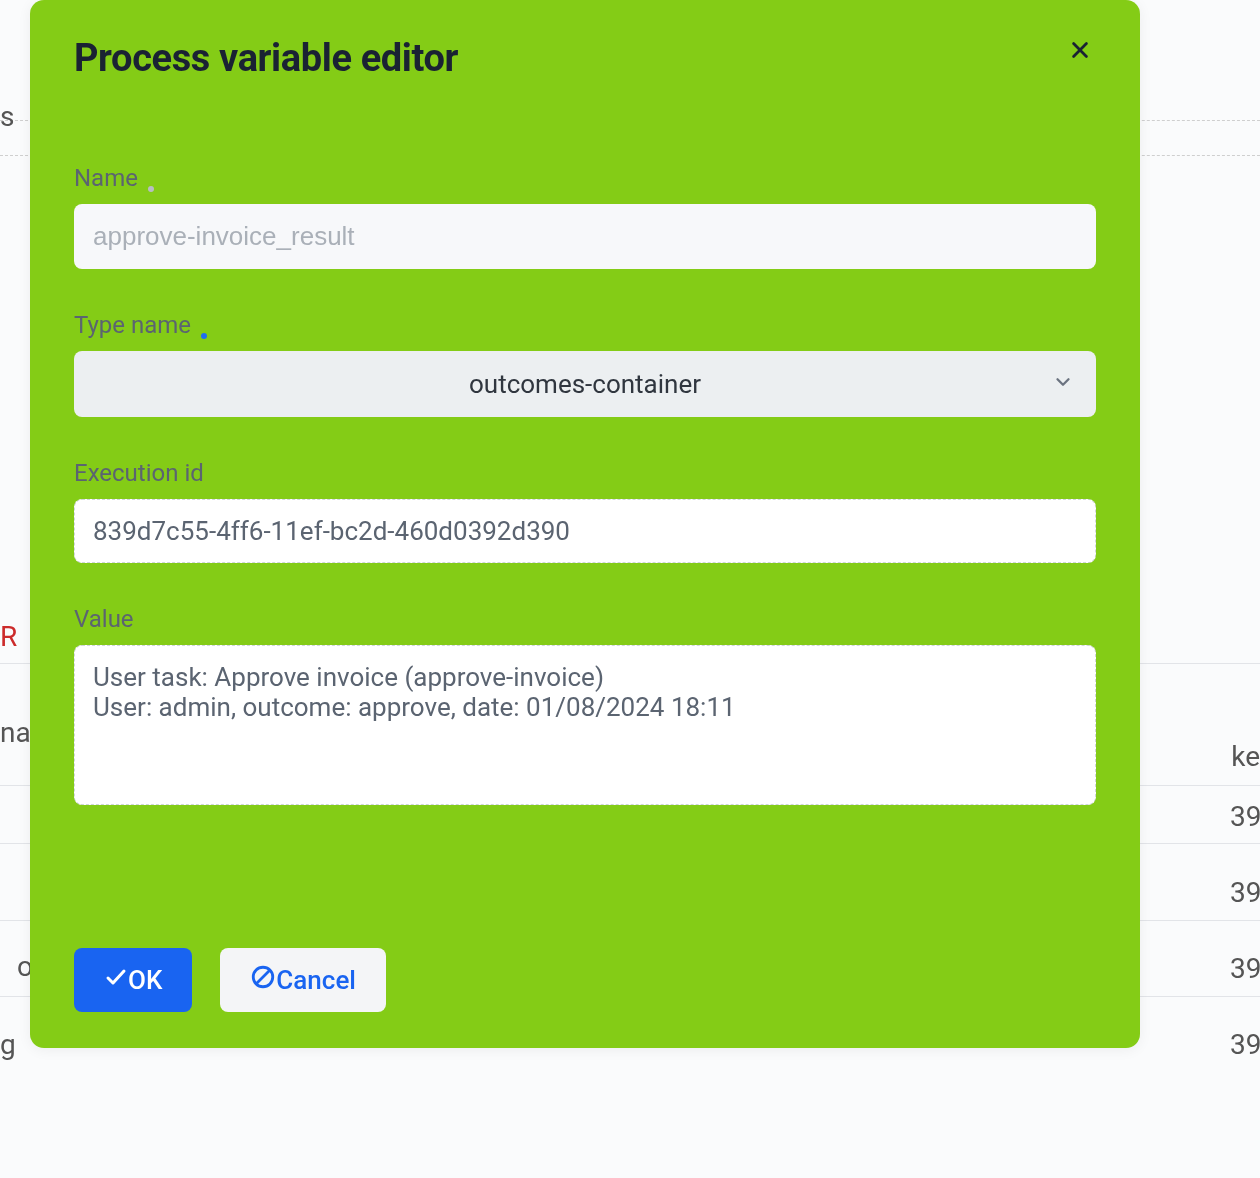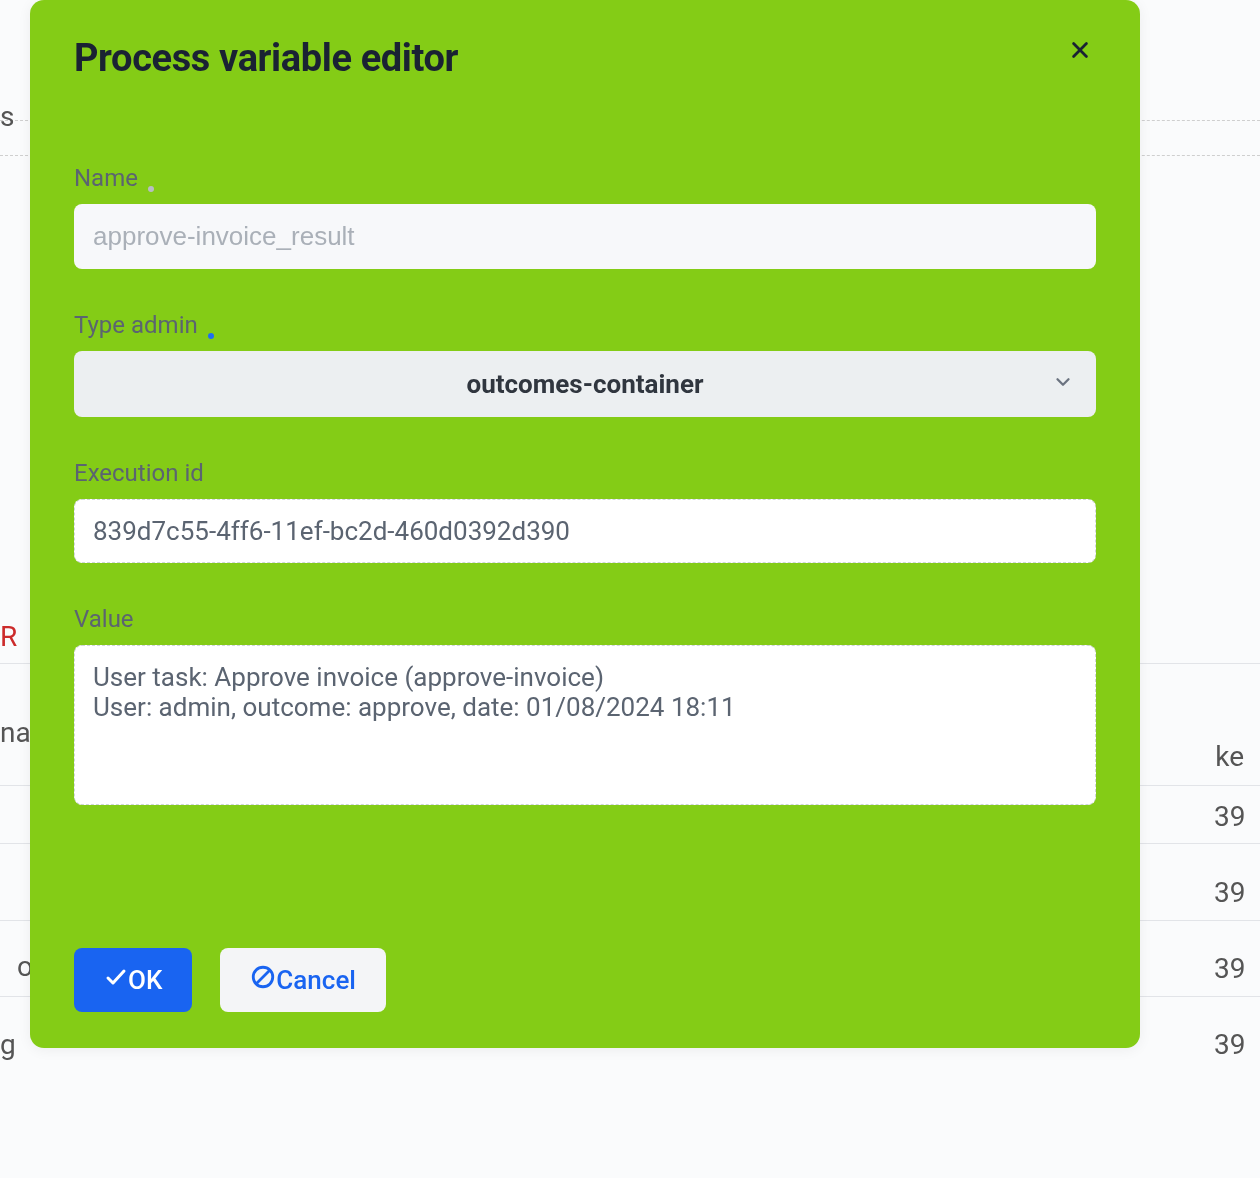--- a/index.html
+++ b/index.html
@@ -24,21 +24,21 @@
       position: absolute;
       left: 0;
       color: #555;
       font-size: 28px;
       white-space: nowrap;
       overflow: hidden;
       width: 30px;
     }
     .bg-right-letter {
       position: absolute;
-      right: 16px;
+      right: 0;
       color: #555;
       font-size: 28px;
       white-space: nowrap;
       overflow: hidden;
       width: 30px;
       text-align: right;
     }
     .bg-red { color: #cc2b2b; }
     .bg-hr {
       position: absolute;
@@ -121,21 +121,21 @@
       background: #f7f8fa;
       color: #aab0b8;
       font-weight: 400;
     }
     .select-wrap {
       position: relative;
     }
     .input-select {
       background: #eceff1;
       color: #30363f;
-      font-weight: 700;
+      font-weight: 400;
       appearance: none;
       width: 100%;
       border: none;
       border-radius: 8px;
       padding: 18px 18px;
       font-size: 26px;
       font-family: inherit;
       cursor: pointer;
     }
     .chevron {
@@ -232,21 +232,21 @@
   <div class="field">
     <div class="field-label">
       <span>Name</span>
       <span class="label-dot gray"></span>
     </div>
     <input class="input-like input-name" type="text" disabled="" value="approve-invoice_result" style="">
   </div>
 
   <div class="field">
     <div class="field-label">
-      <span>Type admin</span>
+      <span>Type name</span>
       <span class="label-dot blue"></span>
     </div>
     <div class="select-wrap">
       <button class="input-select" type="button">
         <span>outcomes-container</span>
       </button>
       <span class="chevron">
         <svg viewBox="0 0 24 24" fill="none" stroke="currentColor" stroke-width="2.5" stroke-linecap="round" stroke-linejoin="round">
           <polyline points="6 9 12 15 18 9"></polyline>
         </svg>

